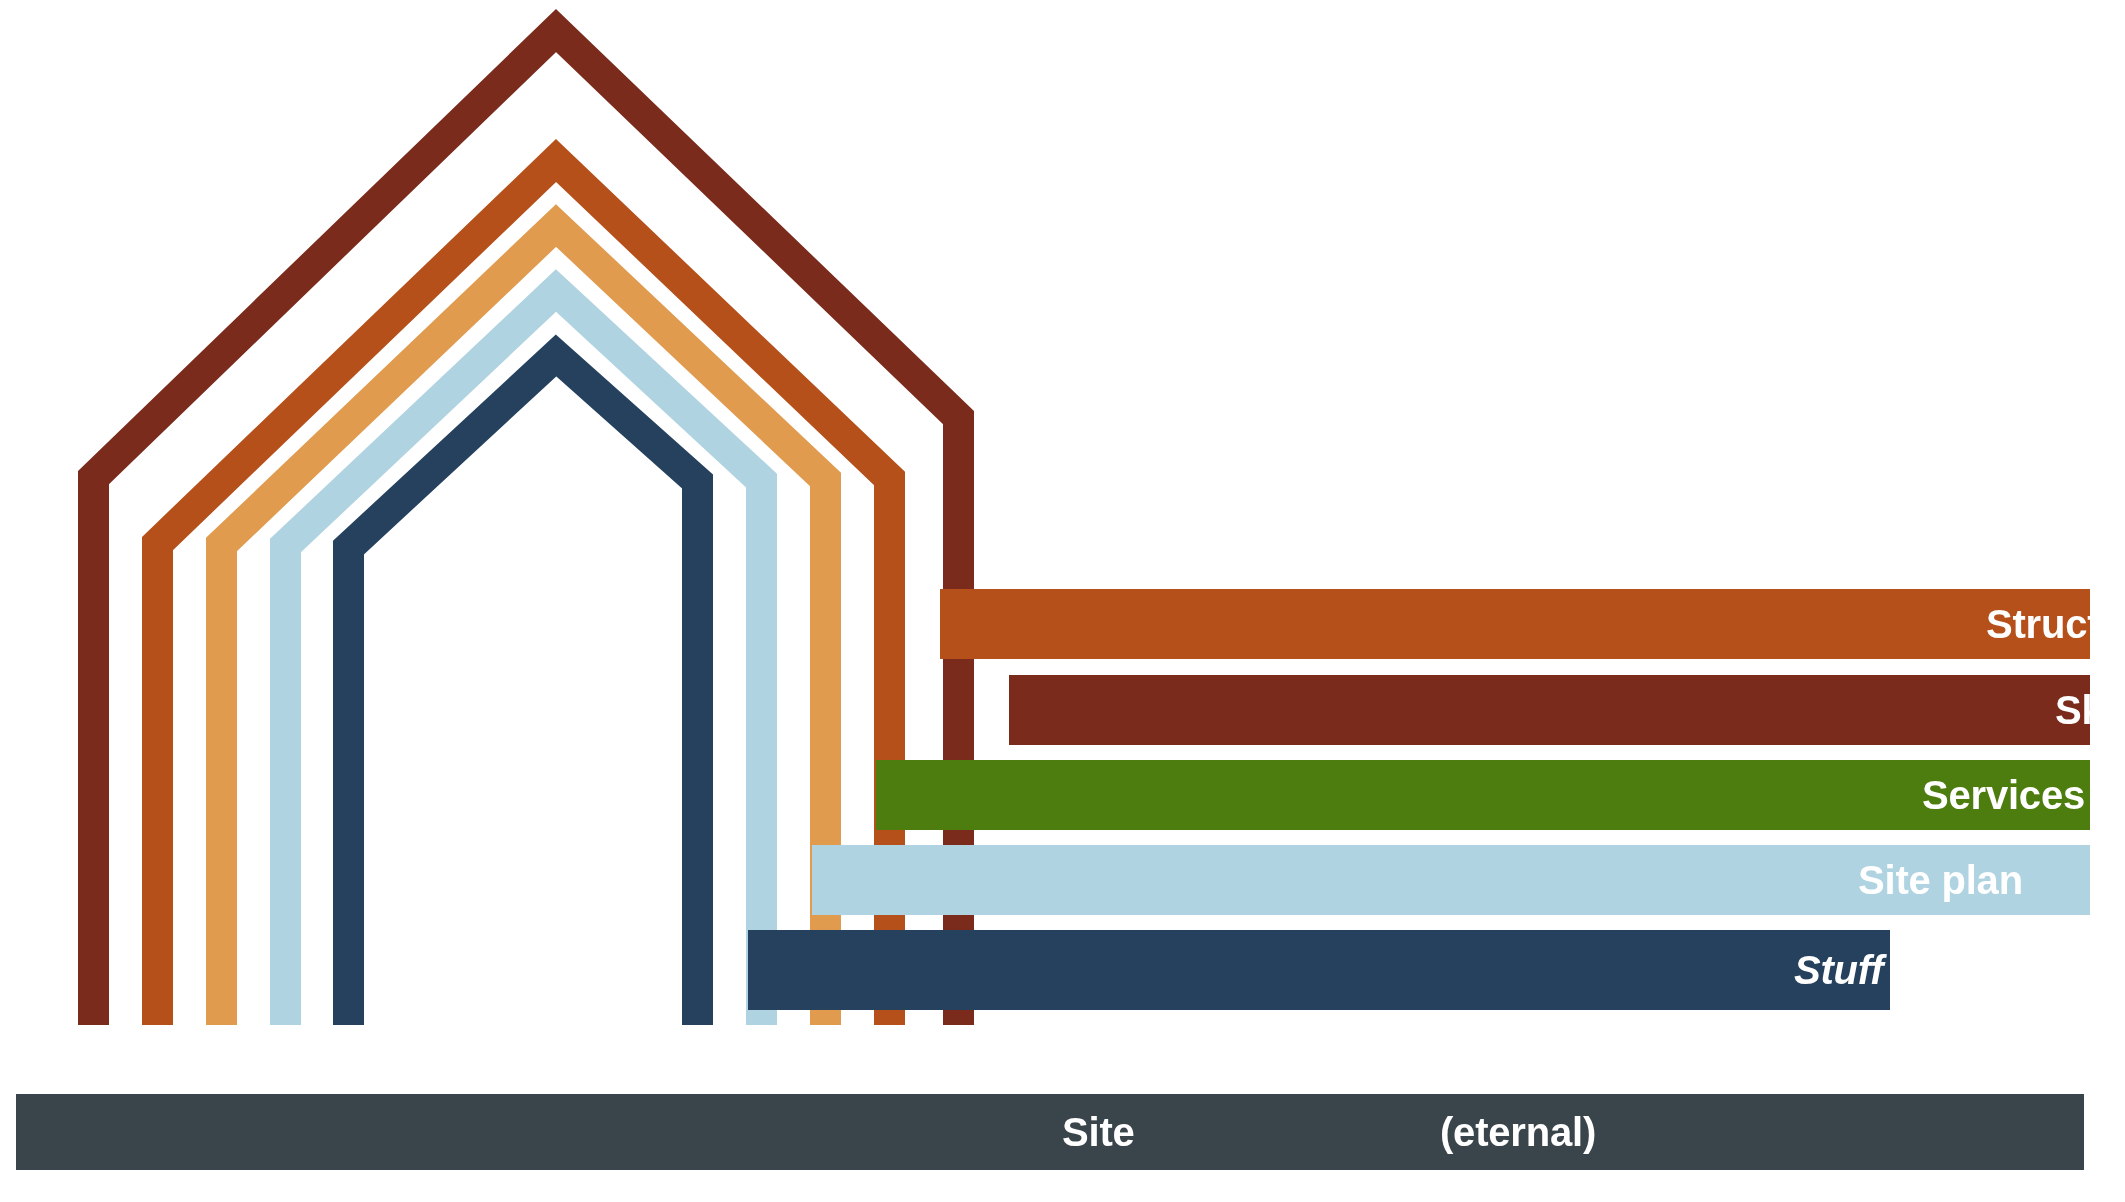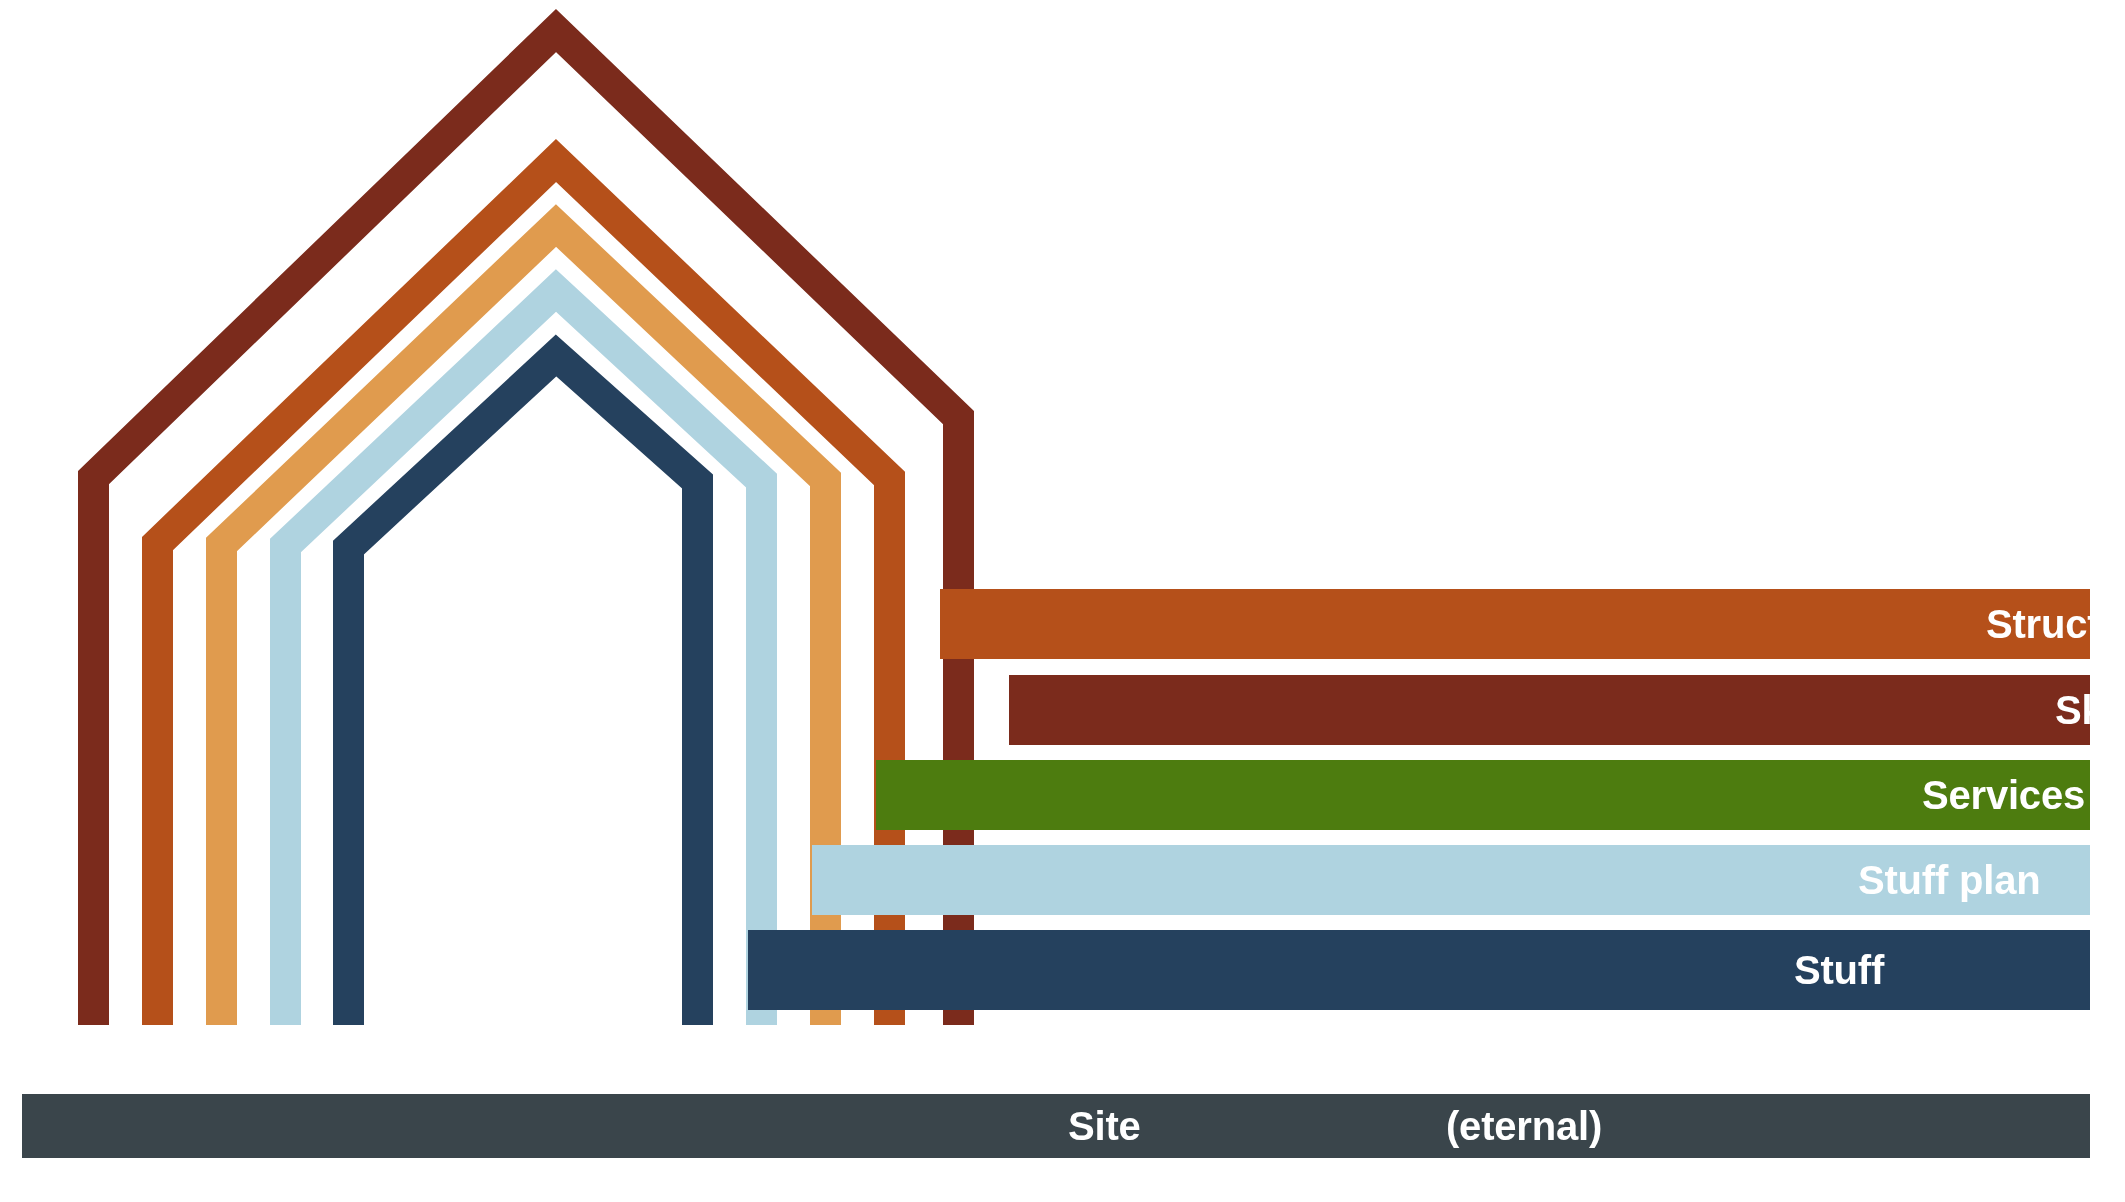--- a/index.html
+++ b/index.html
@@ -71,27 +71,27 @@
     <span class="col-label">Structure</span>
 
   </div>
 
   <div class="bar" id="bar-services" style="left: 876px; top: 760px; width: 1214px; height: 70px; background: #4d7c0f;">
     <span class="col-label">Services</span>
 
   </div>
 
   <div class="bar" id="bar-space-plan" style="left: 812px; top: 845px; width: 1278px; height: 70px; background: rgb(175, 211, 224);">
-    <span class="col-label">Stuff plan</span>
+    <span class="col-label">Site plan</span>
 
   </div>
 
-  <div class="bar" id="bar-stuff" style="left: 748px; top: 930px; width: 1342px; height: 80px; background: rgb(37, 65, 94);">
+  <div class="bar" id="bar-stuff" style="left: 748px; top: 930px; width: 1142px; height: 80px; background: rgb(37, 65, 94); font-style: italic;">
     <span class="col-label">Stuff</span>
 
   </div>
 
-  <div class="site-bar bar" id="bar-site" style="left: 22px; top: 1094px; width: 2068px; height: 64px; background: rgb(58, 69, 75);">
+  <div class="site-bar bar" id="bar-site" style="left: 16px; top: 1094px; width: 2068px; height: 76px; background: rgb(58, 69, 75);">
     <span class="col-label">Site</span>
     <span class="col-life">(eternal)</span>
   </div>
 
 </div>
 
 </body></html>

